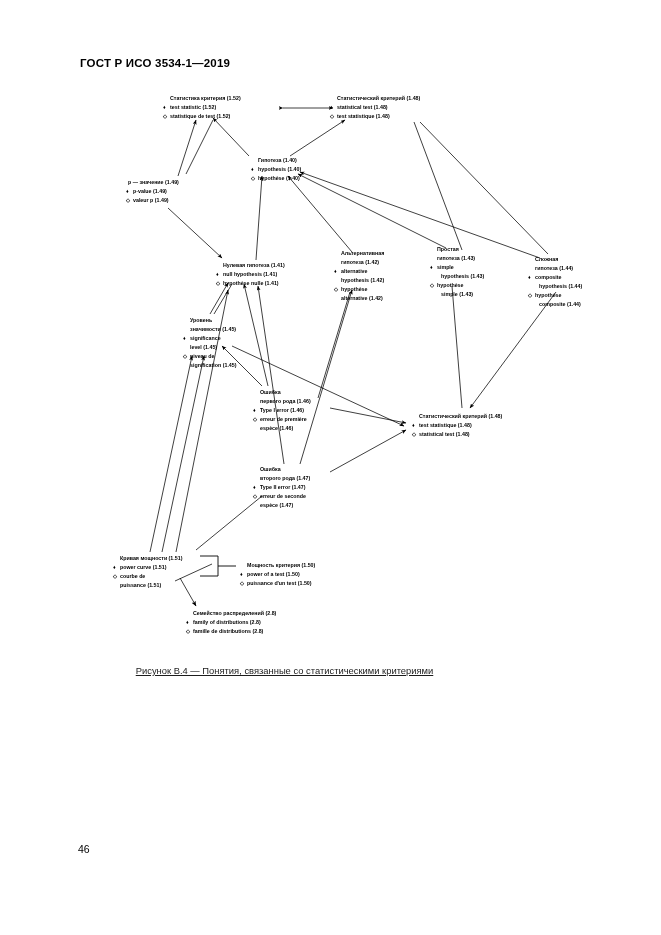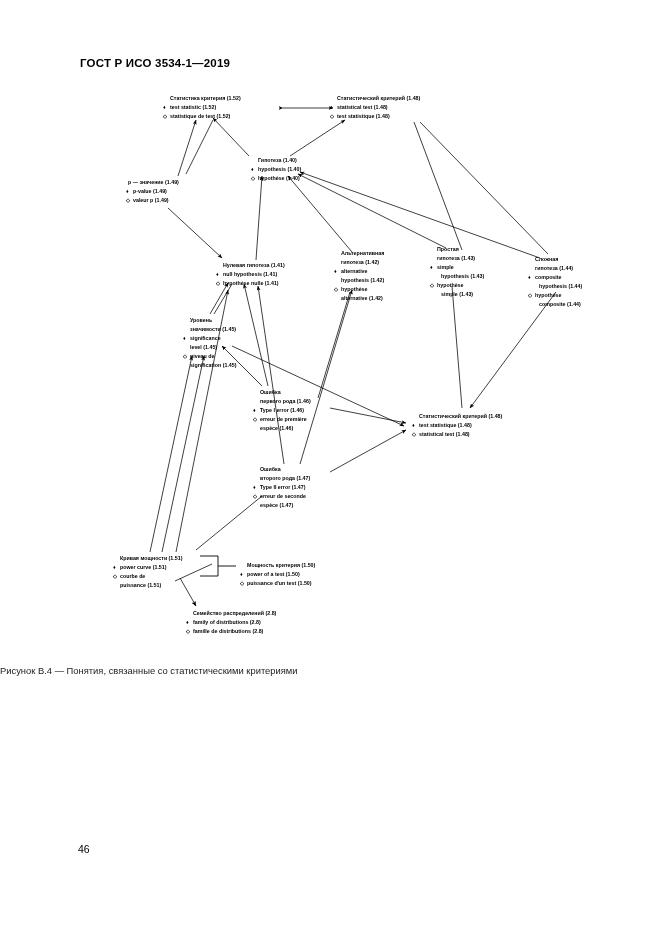--- a/index.html
+++ b/index.html
@@ -13,21 +13,21 @@
   .hdr{
     position:absolute;left:80px;top:57px;
     font-size:11.5px;font-weight:bold;letter-spacing:.2px;
   }
   .pagenum{
     position:absolute;left:78px;top:843px;
     font-size:10.5px;font-weight:normal;text-align:center;
   }
   .caption{
     position:absolute;left:0;top:665px;width:569px;
-    font-size:9.4px;color:#1c1c1c;
+    text-align:center;font-size:9.4px;color:#1c1c1c;text-decoration:underline;
   }
   .figwrap{position:absolute;left:0;top:78px;width:661px;height:580px;}
   svg{display:block;}
   .nd{font-family:"Liberation Sans", sans-serif;font-size:5.3px;font-weight:bold;fill:#000;}
   .nd-ru{font-size:5.3px;}
   .nd-en{font-size:5.3px;}
   .nd-fr{font-size:5.3px;}
   .ln{stroke:#000;stroke-width:.75;fill:none;}
   .bk{stroke:#000;stroke-width:.9;fill:none;}
 </style>

